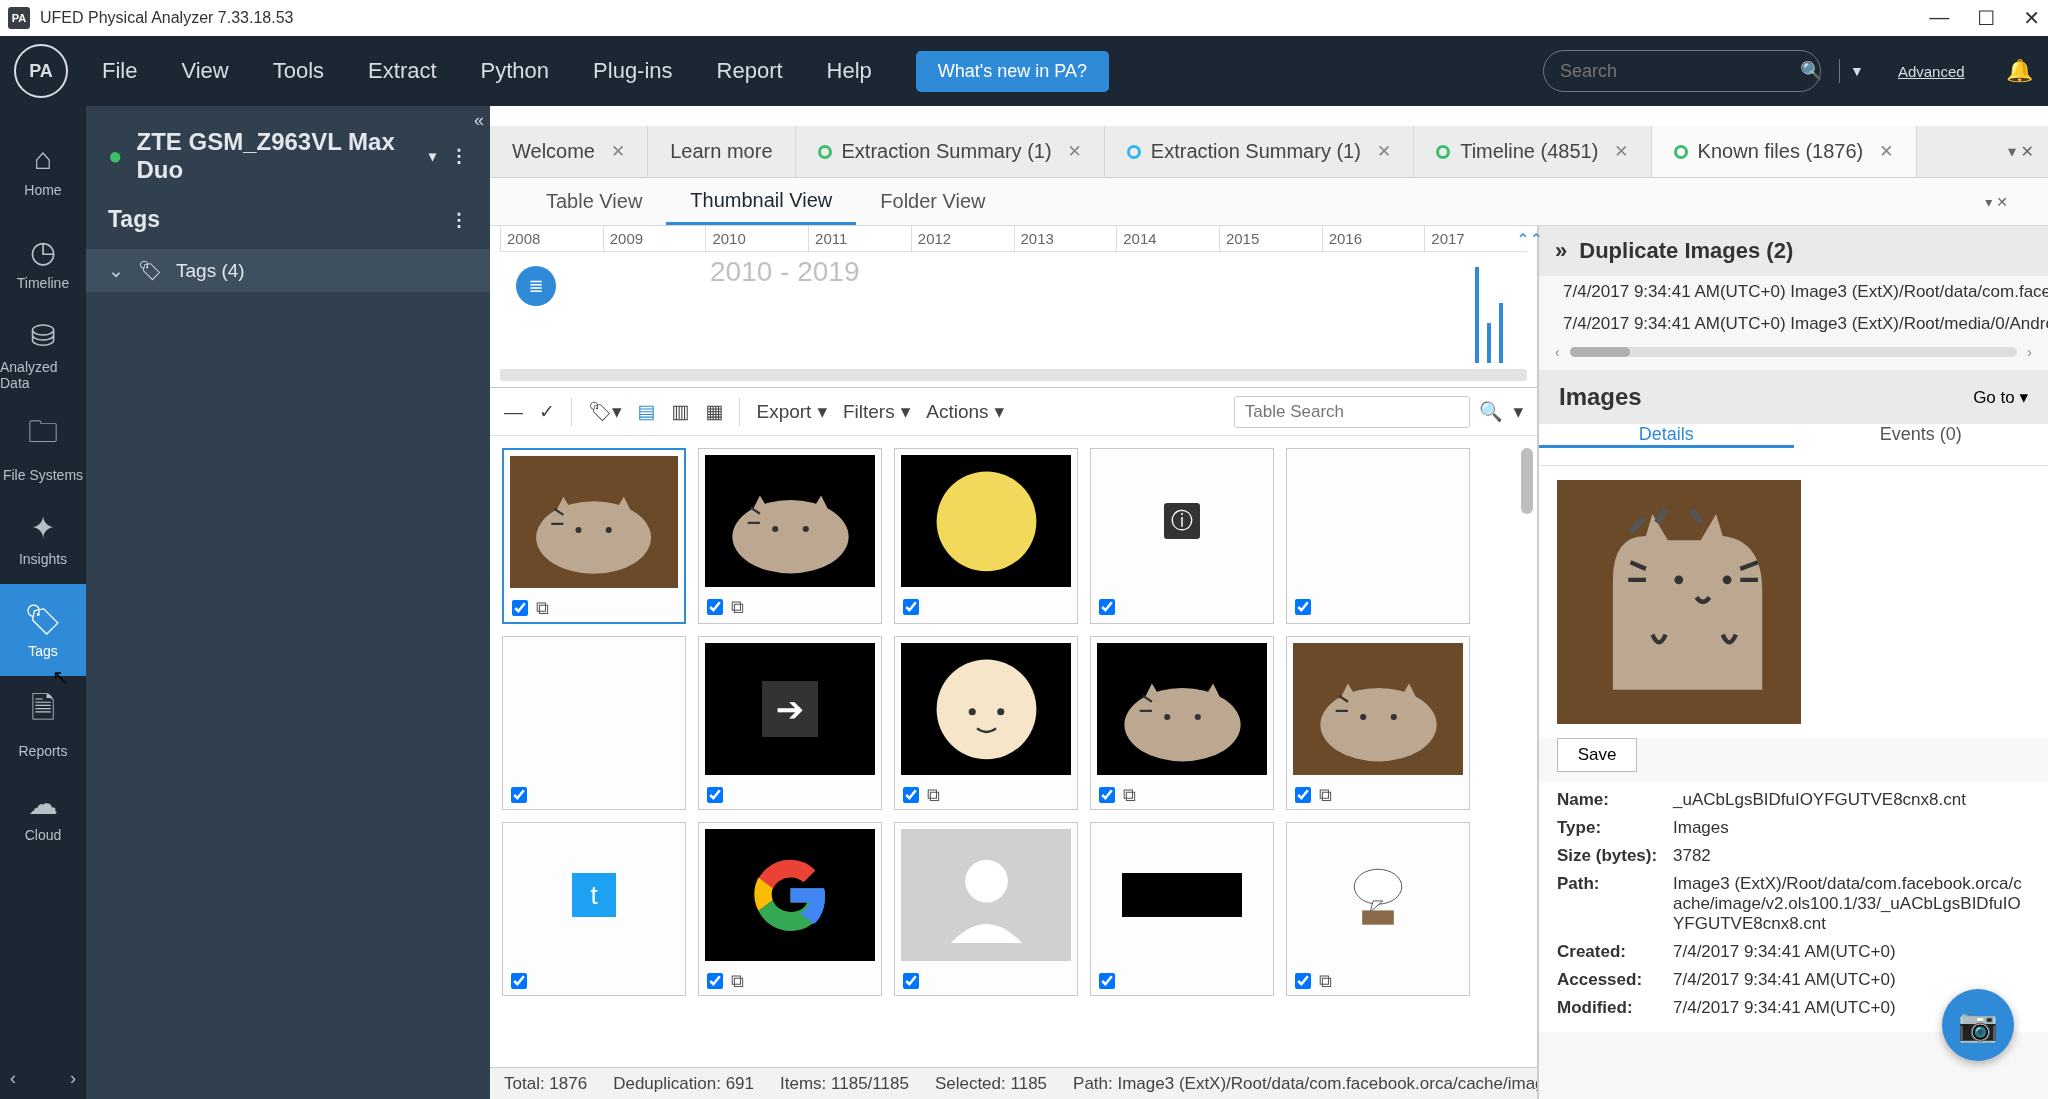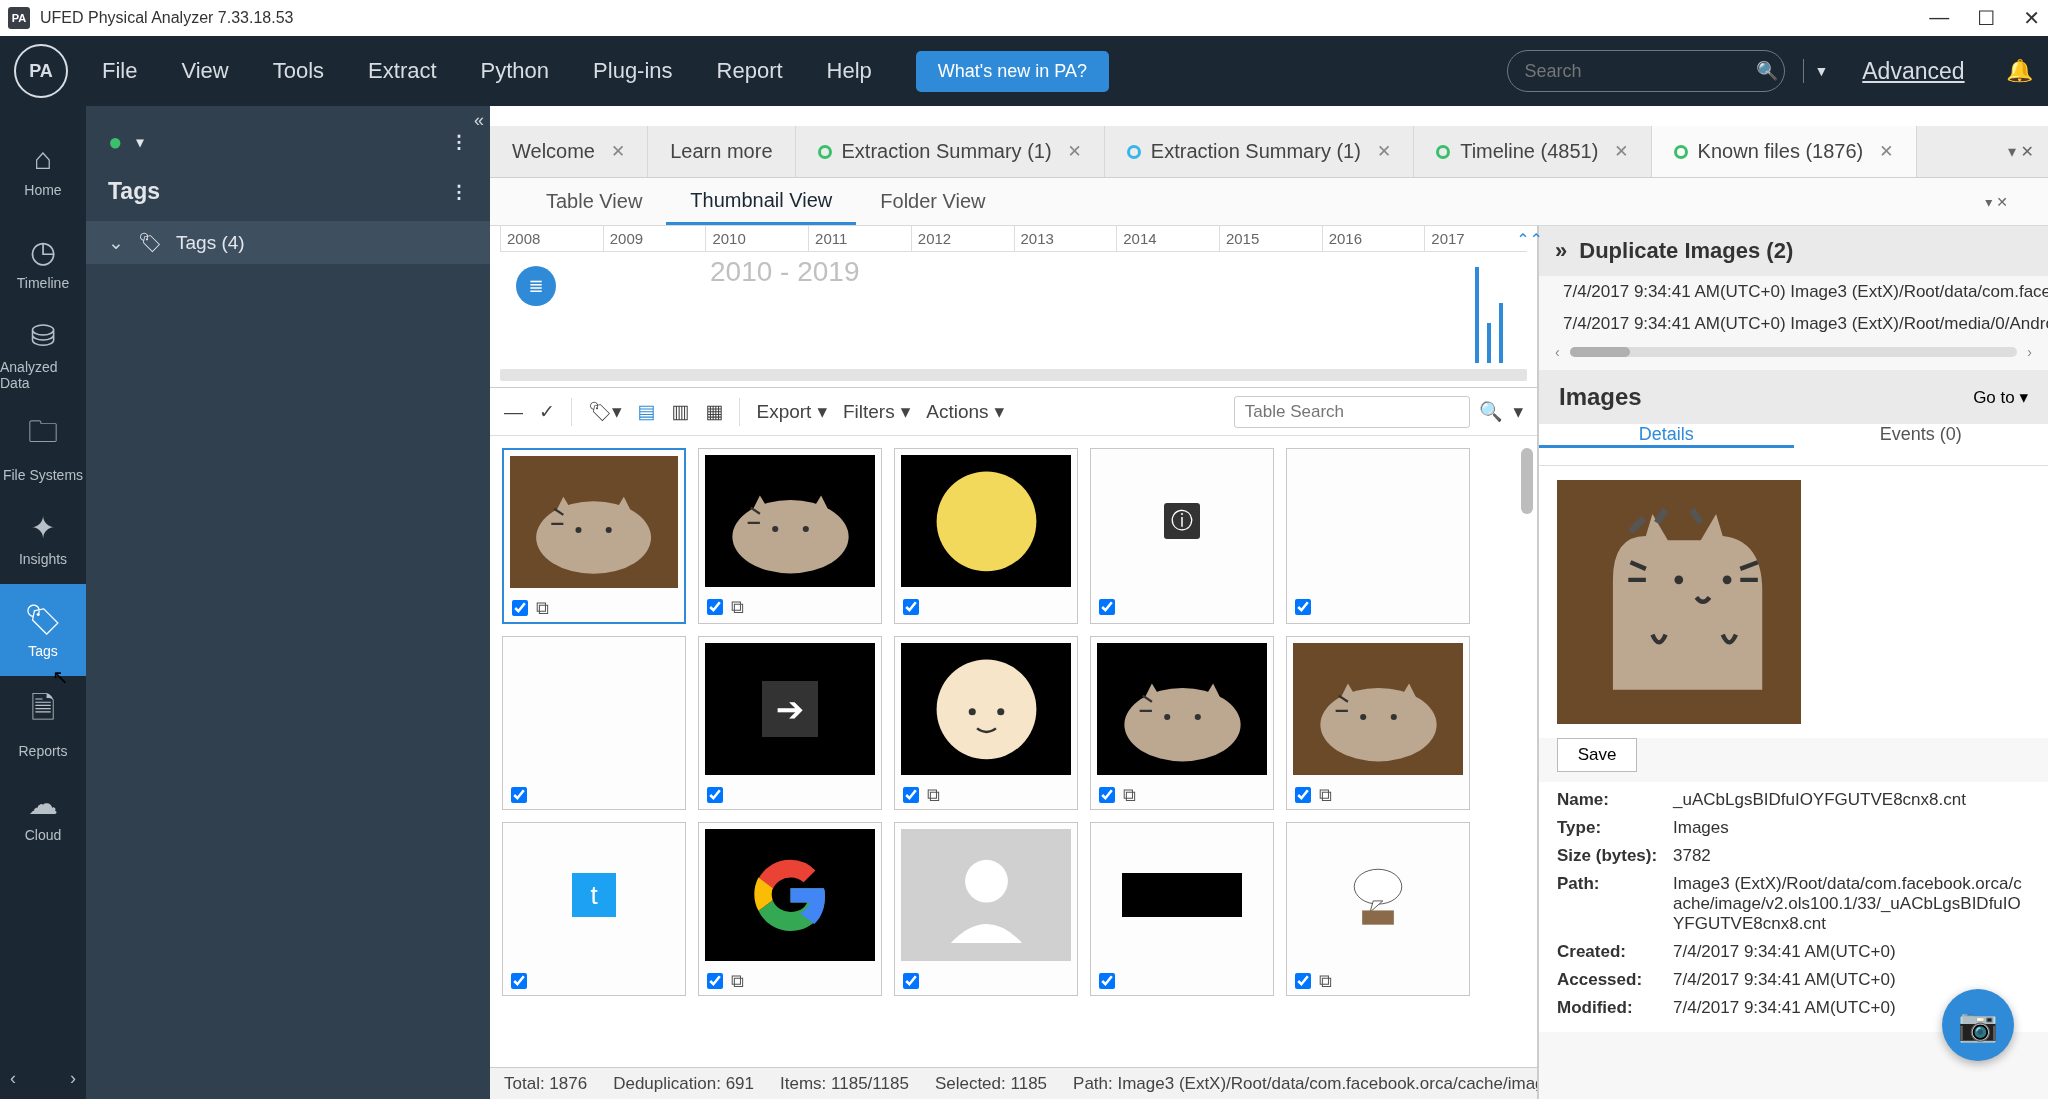--- a/index.html
+++ b/index.html
@@ -10,24 +10,24 @@
 .titlebar .app-badge { width: 22px; height: 22px; background: #3a3f47; color: #fff; font-size: 11px; font-weight: 600; display: flex; align-items: center; justify-content: center; border-radius: 3px; margin-right: 10px; }
 .titlebar .win-btns { margin-left: auto; display: flex; gap: 28px; font-size: 20px; color: #333; }
 .titlebar .win-btns span { cursor: pointer; }
 
 
 .menubar { height: 70px; background: #1b2733; display: flex; align-items: center; padding: 0 14px; color: #d7dde3; }
 .menubar .logo { width: 54px; height: 54px; border: 2px solid #d7dde3; border-radius: 50%; display: flex; align-items: center; justify-content: center; font-size: 18px; font-weight: 600; margin-right: 34px; }
 .menubar .menu-item { font-size: 22px; margin-right: 44px; cursor: pointer; }
 .menubar .whats-new { background: #2f8bd8; color: #fff; font-size: 18px; padding: 10px 22px; border-radius: 5px; cursor: pointer; }
 .menubar .search-wrap { margin-left: auto; display: flex; align-items: center; gap: 18px; }
-.menubar .search-box { width: 278px; height: 42px; background: #1b2733; border: 1px solid #6d7883; border-radius: 22px; display: flex; align-items: center; padding: 0 16px; color: #aeb6bd; font-size: 18px; }
+.menubar .search-box { width: 278px; height: 42px; background: #1b2733; border: 1px solid #6d7883; border-radius: 22px; display: flex; align-items: center; padding: 0 16px; color: #aeb6bd; font-size: 18px; gap: 8px; }
 .menubar .search-box input { flex: 1; background: transparent; border: none; outline: none; color: #d7dde3; font-size: 18px; }
 .menubar .search-drop { color: #d7dde3; font-size: 14px; border-left: 1px solid #6d7883; padding: 4px 10px; cursor: pointer; }
-.menubar .adv { color: #d7dde3; font-size: 23px; text-decoration: underline; cursor: pointer; margin-left: 6px; }
+.menubar .adv { color: #d7dde3; font-size: 15px; text-decoration: underline; cursor: pointer; margin-left: 6px; }
 .menubar .bell { font-size: 22px; color: #d7dde3; margin-left: 24px; cursor: pointer; }
 
 
 .body { display: flex; height: calc(1099px - 36px - 70px); }
 
 
 .rail { width: 86px; background: #1b2733; display: flex; flex-direction: column; align-items: center; padding-top: 18px; color: #b8c0c7; font-size: 14px; position: relative; }
 .rail .rail-item { width: 100%; height: 92px; display: flex; flex-direction: column; align-items: center; justify-content: center; gap: 6px; cursor: pointer; }
 .rail .rail-item.active { background: #2f8bd8; color: #fff; }
 .rail .rail-ico { font-size: 30px; }
@@ -202,20 +202,21 @@
       <div class="rail-nav">
         <span>‹</span>
         <span>›</span>
       </div>
     </div>
 
   <div class="side">
     <span class="collapse">«</span>
     <div class="device">
       <span style="color:#3bbf6b;">●</span>
+      <span>ZTE GSM_Z963VL Max Duo</span>
       <span style="font-size:14px;">▾</span>
       <span class="dot">⋮</span>
     </div>
     <div class="section-title">
       <span>Tags</span>
       <span class="dot">⋮</span>
     </div>
     <div class="tags-root">
       <span class="chev">⌄</span>
       <span>🏷</span>

